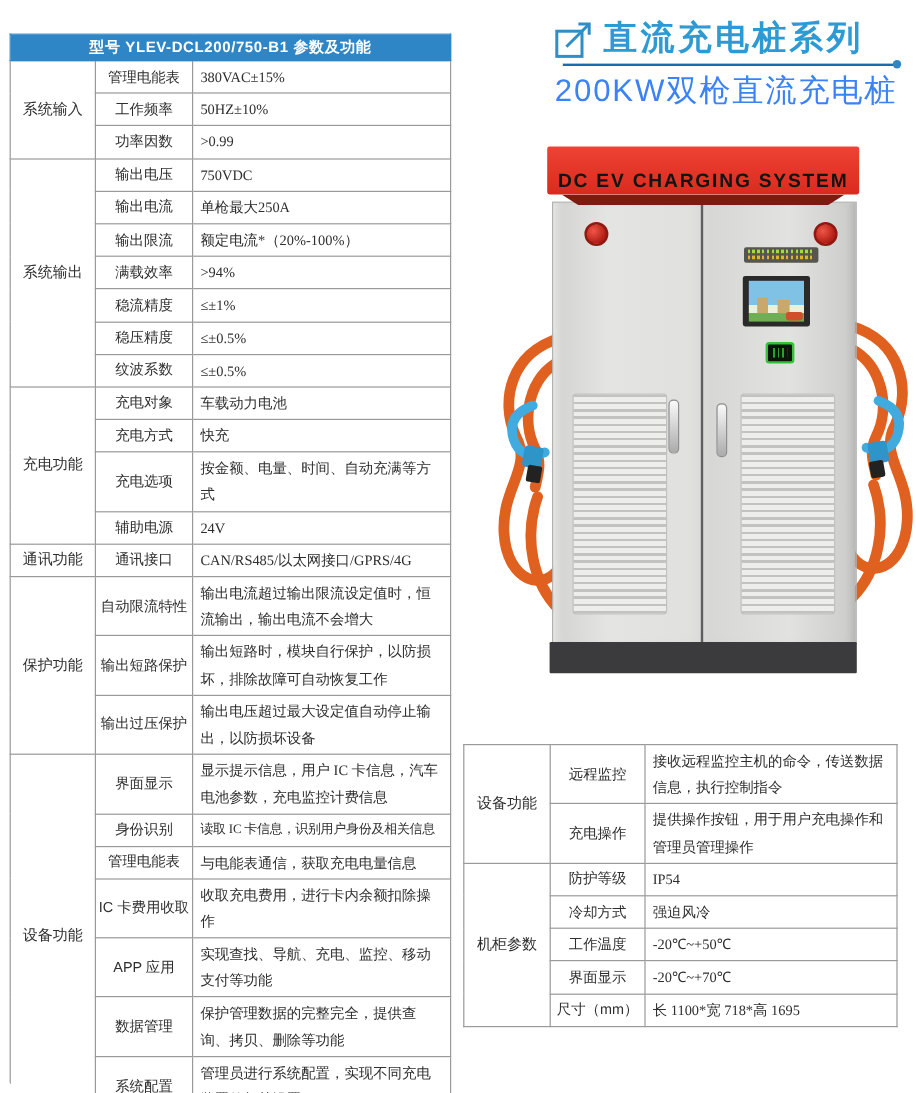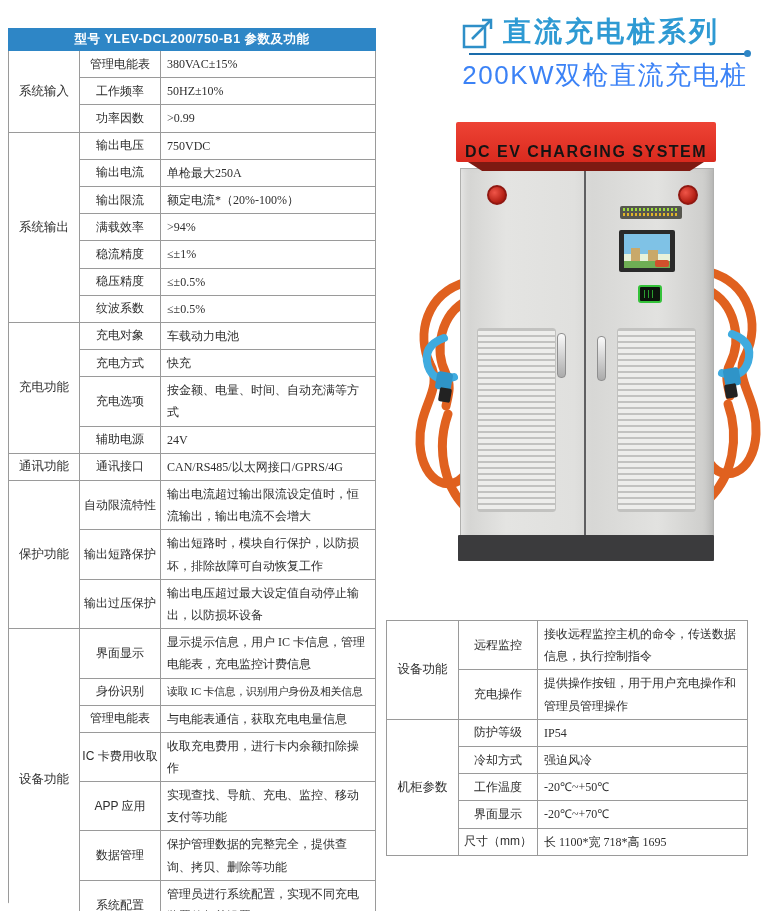--- a/index.html
+++ b/index.html
@@ -171,21 +171,21 @@
           <td class="value">输出短路时，模块自行保护，以防损坏，排除故障可自动恢复工作</td>
         </tr>
       <tr class="d">
           <td class="param">输出过压保护</td>
           <td class="value">输出电压超过最大设定值自动停止输出，以防损坏设备</td>
         </tr>
 
       <tr class="d">
         <td class="cat" rowspan="7">设备功能</td>
         <td class="param">界面显示</td>
-        <td class="value">显示提示信息，用户 IC 卡信息，管理电能表，充电监控计费信息</td>
+        <td class="value">显示提示信息，用户 IC 卡信息，汽车电池参数，充电监控计费信息</td>
       </tr>
       <tr class="s">
           <td class="param">身份识别</td>
           <td class="value fit">读取 IC 卡信息，识别用户身份及相关信息</td>
         </tr>
       <tr class="s">
           <td class="param">管理电能表</td>
           <td class="value">与电能表通信，获取充电电量信息</td>
         </tr>
       <tr class="s">

